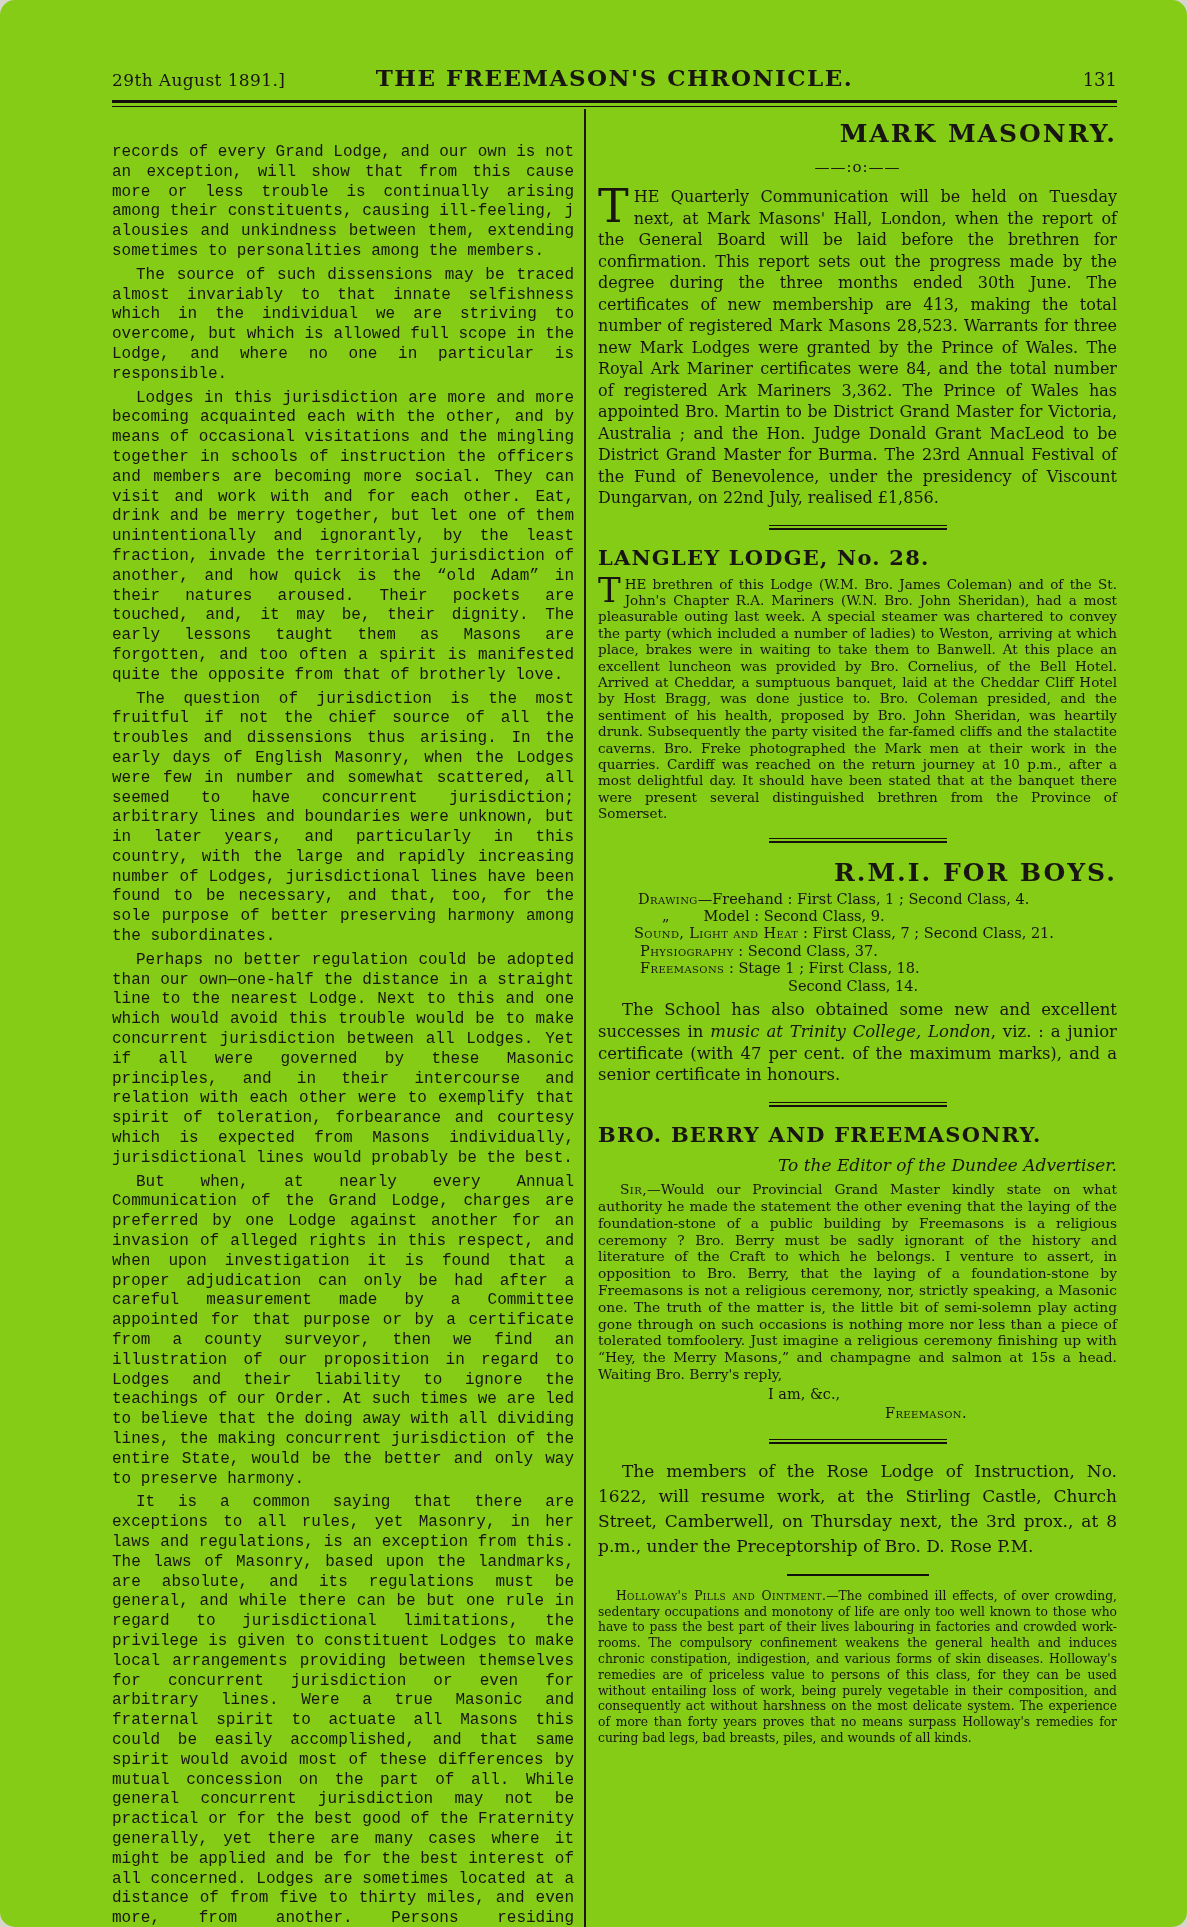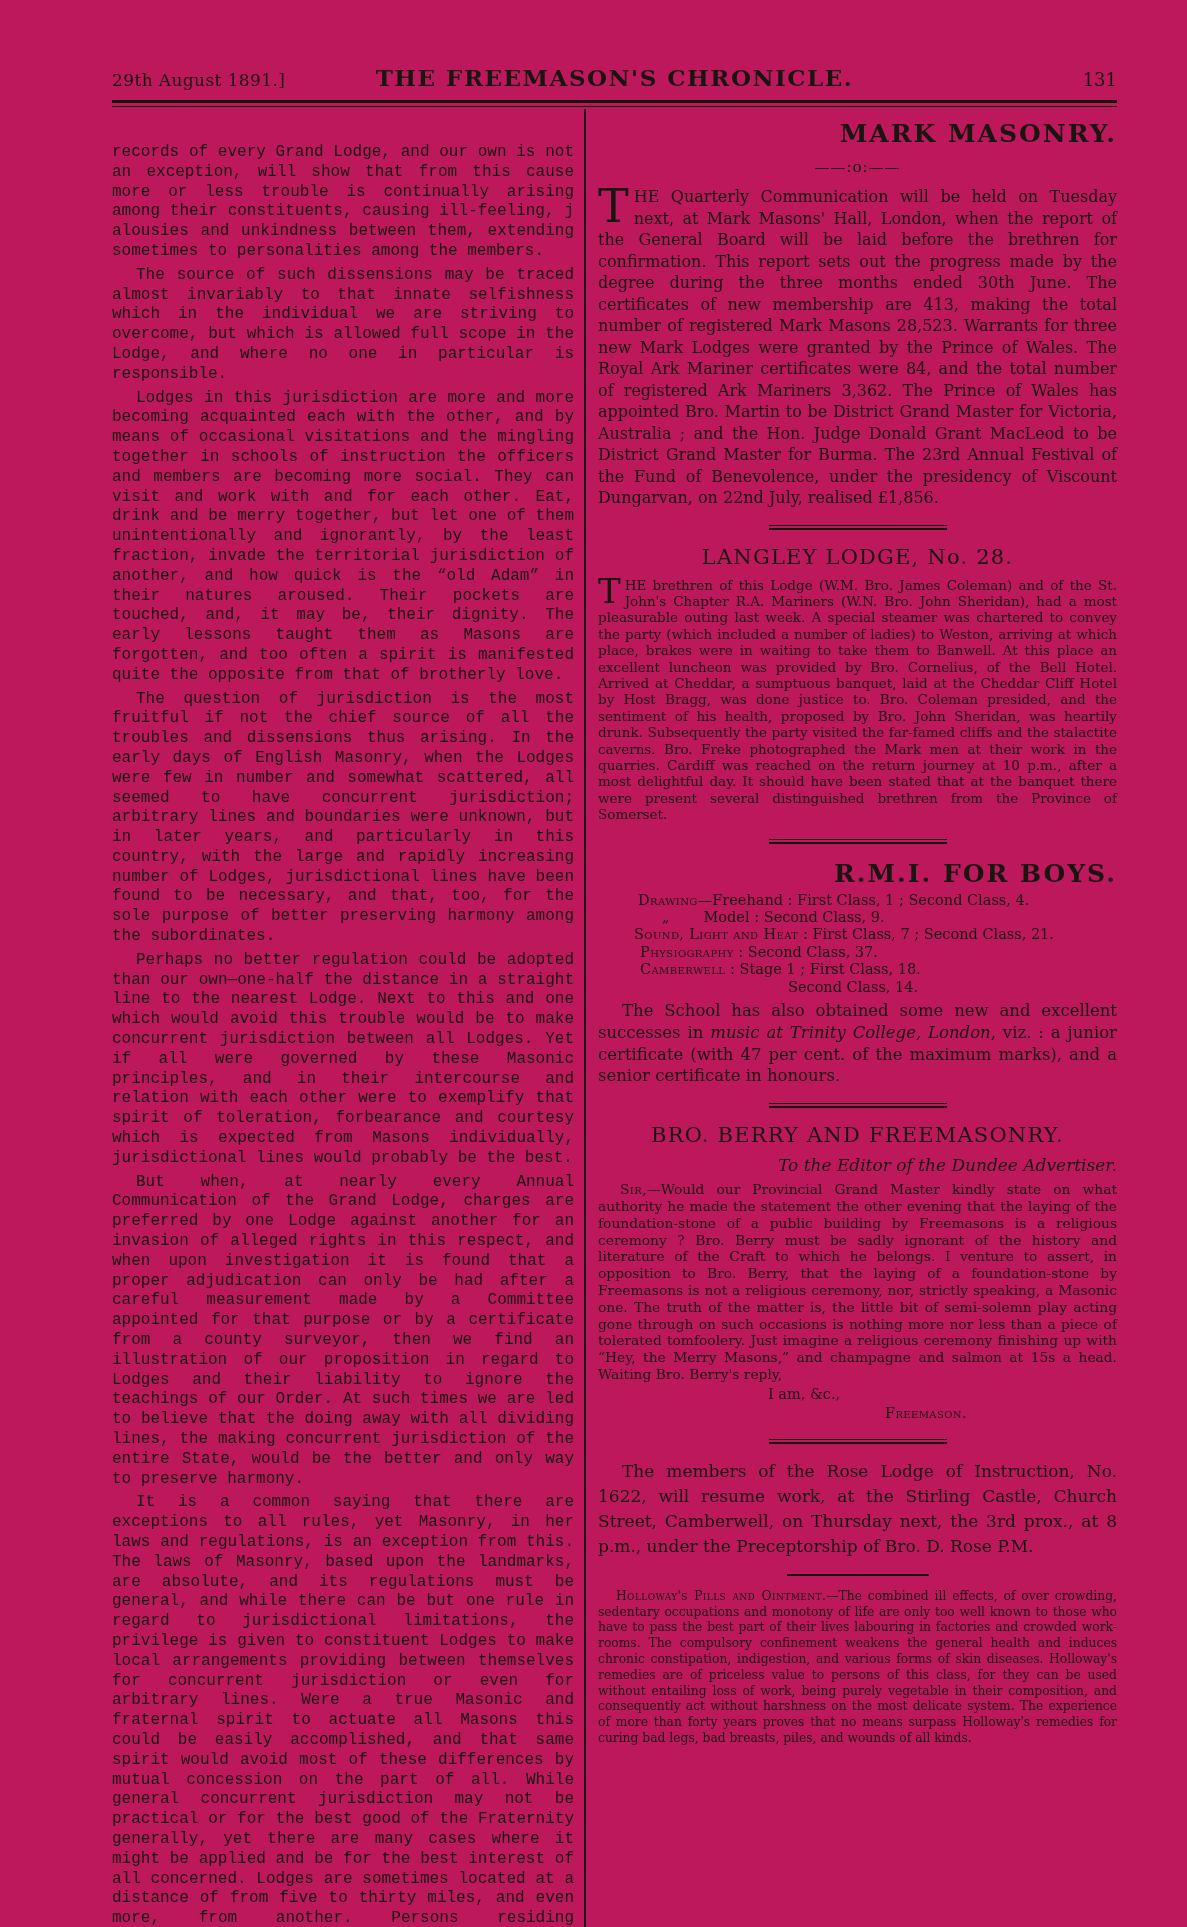--- a/index.html
+++ b/index.html
@@ -1,25 +1,26 @@
 <!DOCTYPE html>
 <html><head>
 <meta charset="utf-8">
 <style>
   html,body{margin:0;padding:0;background:#d8d5cc;}
   .page{
     position:relative;
     width:1187px;height:1927px;
     margin:0 auto;
-    background:#be185d;
+    background:#84cc16;
     color:#191511;
     font-family:"DejaVu Serif","Liberation Serif",serif;
     box-sizing:border-box;
     padding:64px 70px 0 112px;
     overflow:hidden;
+    border-radius:15px;
   }
   
   .masthead{
     display:grid;
     grid-template-columns:1fr auto 1fr;
     align-items:baseline;
   }
   .m-date{font-size:17px;letter-spacing:.4px;white-space:nowrap;}
   .m-title{font-size:23px;font-weight:bold;letter-spacing:1.5px;text-align:center;white-space:nowrap;}
   .m-page{font-size:18px;text-align:right;}
@@ -42,23 +43,22 @@
   .col-left p.noindent{text-indent:0;}
   .col-rule{flex:0 0 2px;background:#1c1813;margin:0 12px 0 10px;}
   .col-right{flex:1;padding-top:10px;}
   
   h2.sec-head{
     margin:0;
     font-size:25px;font-weight:bold;letter-spacing:2px;
     text-align:right;
   }
   h3.sec-head{
-    margin:8px;
-    font-size:21px;font-weight:normal;letter-spacing:1.2px;
-    text-align:center;
+    margin:0;
+    font-size:21px;font-weight:bold;letter-spacing:1.2px;
   }
   .ornament{
     text-align:center;
     font-size:15px;letter-spacing:1px;
     margin:10px 0 10px 0;
   }
   .sec-rule{
     width:178px;height:2px;
     margin:16px auto 15px auto;
     border-top:1px solid #14110d;
@@ -184,21 +184,21 @@
 
       <div class="sec-rule"></div>
 
       <article>
         <h2 class="sec-head">R.M.I. FOR BOYS.</h2>
         <div class="results">
           <div class="r-line ri-0"><span class="sc">Drawing</span><span>—Freehand :  First Class, 1 ;  Second Class, 4.</span></div>
           <div class="r-line ri-1"><span>„</span><span class="ditto-gap">Model :  Second Class, 9.</span></div>
           <div class="r-line ri-2"><span class="sc">Sound, Light and Heat</span><span> :  First Class, 7 ;  Second Class, 21.</span></div>
           <div class="r-line ri-3"><span class="sc">Physiography</span><span> :  Second Class, 37.</span></div>
-          <div class="r-line ri-4"><span class="sc">Camberwell</span><span> :  Stage 1 ;  First Class, 18.</span></div>
+          <div class="r-line ri-4"><span class="sc">Freemasons</span><span> :  Stage 1 ;  First Class, 18.</span></div>
           <div class="r-line ri-5"><span>Second Class, 14.</span></div>
         </div>
         <p class="rmi-outro"><span>The School has also obtained some new and excellent successes in </span><i>music at Trinity College, London</i><span>, viz. :  a junior certificate (with 47 per cent. of the maximum marks), and a senior certificate in honours.</span></p>
       </article>
 
       <div class="sec-rule"></div>
 
       <article>
         <h3 class="sec-head">BRO. BERRY AND FREEMASONRY.</h3>
         <p class="letter-to"><i>To the Editor of the Dundee Advertiser.</i></p>

